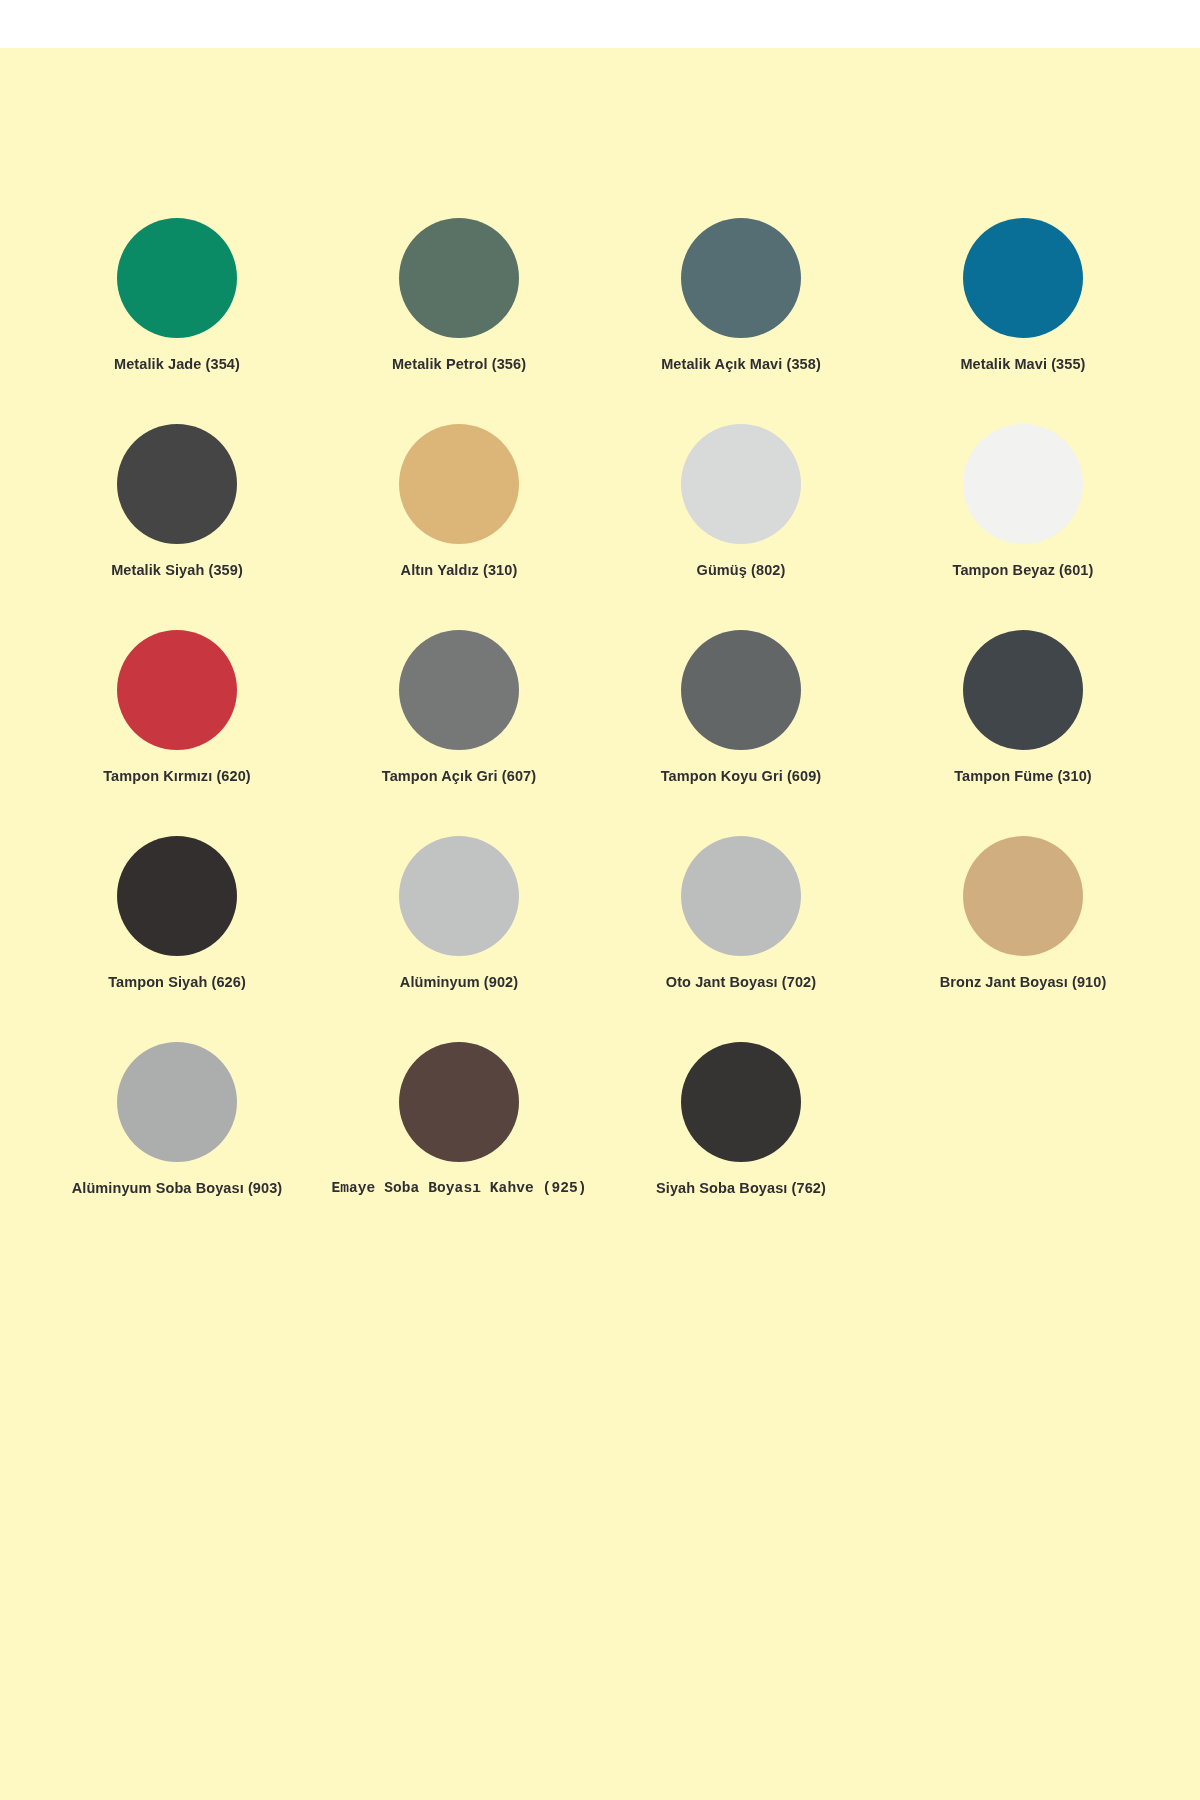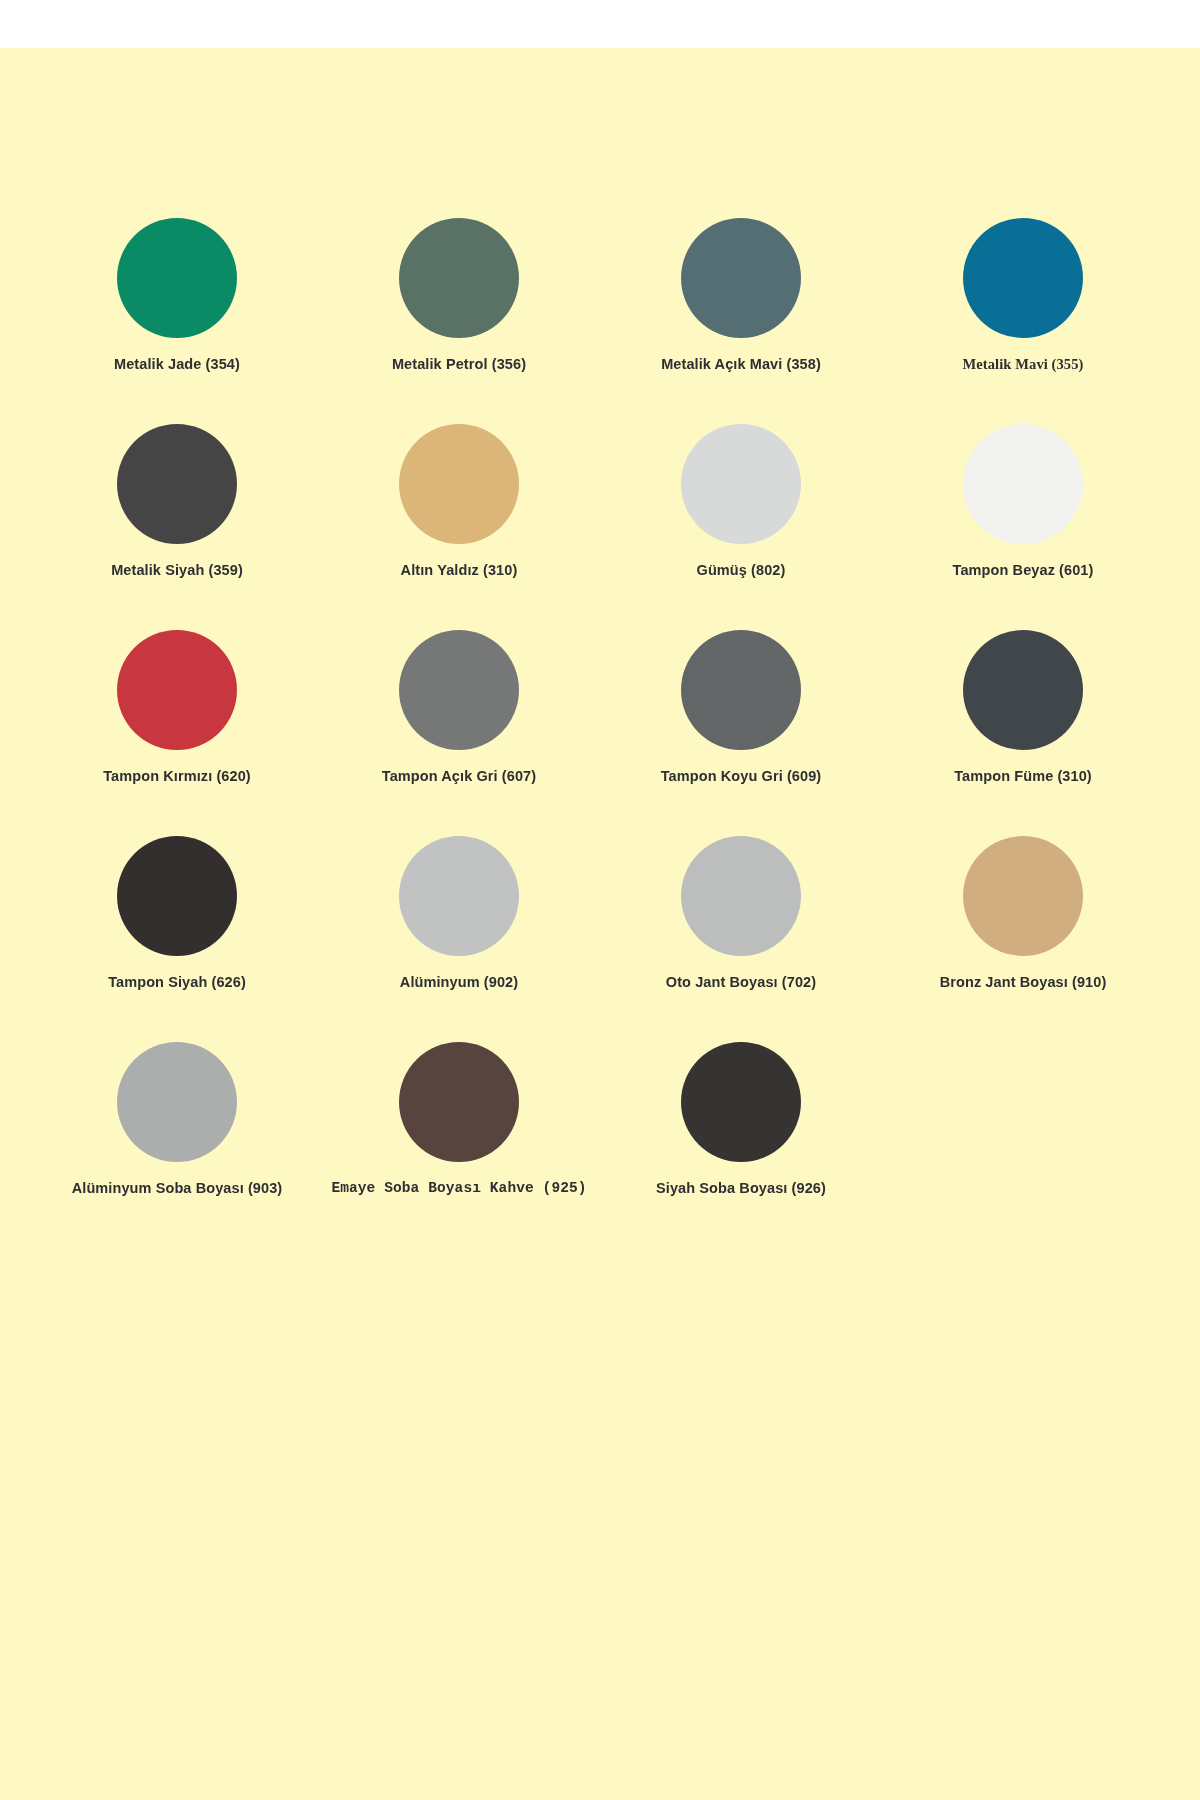--- a/index.html
+++ b/index.html
@@ -73,21 +73,21 @@
       <div class="swatch-cell">
         <div class="swatch-dot" style="background-color: rgb(90, 114, 101);"></div>
         <div class="swatch-label" style="color: rgb(47, 47, 51);">Metalik Petrol (356)</div>
       </div>
       <div class="swatch-cell">
         <div class="swatch-dot" style="background-color: rgb(85, 110, 115);"></div>
         <div class="swatch-label" style="color: rgb(47, 47, 51);">Metalik Açık Mavi (358)</div>
       </div>
       <div class="swatch-cell">
         <div class="swatch-dot" style="background-color: rgb(10, 111, 150);"></div>
-        <div class="swatch-label" style="color: rgb(47, 47, 51); font-family: Liberation Serif, serif;">Metalik Mavi (355)</div>
+        <div class="swatch-label" style="color: rgb(47, 47, 51);">Metalik Mavi (355)</div>
       </div>
       <div class="swatch-cell">
         <div class="swatch-dot" style="background-color: rgb(69, 69, 69);"></div>
         <div class="swatch-label" style="color: rgb(47, 47, 51);">Metalik Siyah (359)</div>
       </div>
       <div class="swatch-cell">
         <div class="swatch-dot" style="background-color: rgb(220, 181, 120);"></div>
         <div class="swatch-label" style="color: rgb(47, 47, 51);">Altın Yaldız (310)</div>
       </div>
       <div class="swatch-cell">
@@ -133,16 +133,16 @@
       <div class="swatch-cell">
         <div class="swatch-dot" style="background-color: rgb(172, 174, 174);"></div>
         <div class="swatch-label" style="color: rgb(47, 47, 51);">Alüminyum Soba Boyası (903)</div>
       </div>
       <div class="swatch-cell">
         <div class="swatch-dot" style="background-color: rgb(88, 68, 62);"></div>
         <div class="swatch-label" style="color: rgb(47, 47, 51); font-family: Liberation Mono, monospace;">Emaye Soba Boyası Kahve (925)</div>
       </div>
       <div class="swatch-cell">
         <div class="swatch-dot" style="background-color: rgb(53, 52, 50);"></div>
-        <div class="swatch-label" style="color: rgb(47, 47, 51);">Siyah Soba Boyası (926)</div>
+        <div class="swatch-label" style="color: rgb(47, 47, 51);">Siyah Soba Boyası (762)</div>
       </div>
     </div>
 </div>
 
 </body></html>

